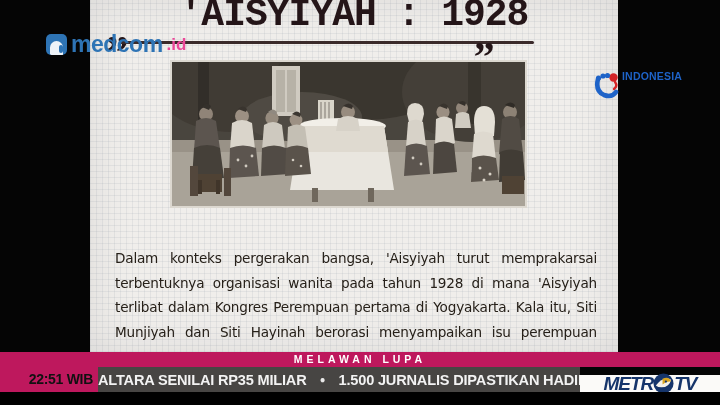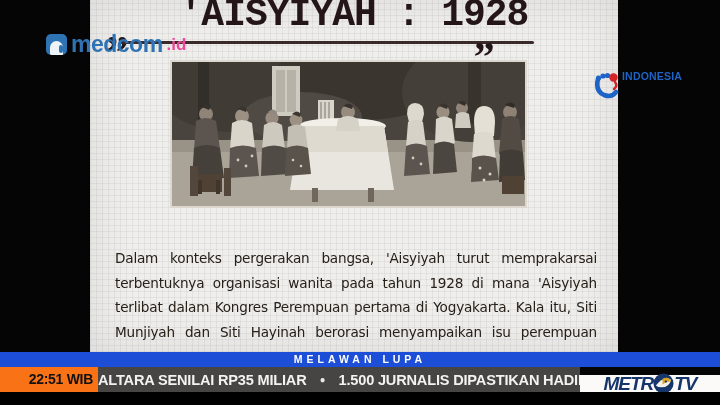--- a/index.html
+++ b/index.html
@@ -62,27 +62,27 @@
   .medcom .word{font-weight:bold;font-size:23px;color:#2e74b5;letter-spacing:-.5px;}
   .medcom .tld{font-weight:bold;font-size:17px;color:#ec4899;}
   
   .im{position:absolute;left:594px;top:24px;display:flex;align-items:flex-start;gap:2px;margin-top:47px;}
   .im .txt{display:flex;flex-direction:column;line-height:1;}
   .im .l1{font-size:10.5px;font-weight:800;color:#1e63c8;letter-spacing:.2px;}
   .im .l2{font-size:17px;font-weight:800;color:#d42427;letter-spacing:.2px;margin-top:1px;
           text-shadow:1px 1px 0 #6e1012;}
   
   .blue-bar{
-    position:absolute;left:0;top:352px;width:720px;height:15px;background:#1d4ed8;
+    position:absolute;left:0;top:352px;width:720px;height:15px;background:#be185d;
     color:#fff;font-size:10.5px;font-weight:bold;letter-spacing:4px;
     text-align:center;line-height:15px;
   }
   .ticker-row{position:absolute;left:0;top:367px;width:720px;height:25px;display:flex;}
   .clock-box{
-    width:98px;background:#f97316;color:#111;
+    width:98px;background:#be185d;color:#111;
     font-size:14px;font-weight:800;text-align:right;line-height:25px;
     padding-right:5px;box-sizing:border-box;letter-spacing:-.3px;
   }
   .ticker{
     width:482px;background:#474543;color:#f2f2f2;overflow:hidden;white-space:nowrap;
     line-height:25px;box-sizing:border-box;
   }
   .ticker .inner{
     display:inline-block;transform:scaleX(.94);transform-origin:left center;
     font-weight:bold;font-size:15.5px;letter-spacing:-.2px;

